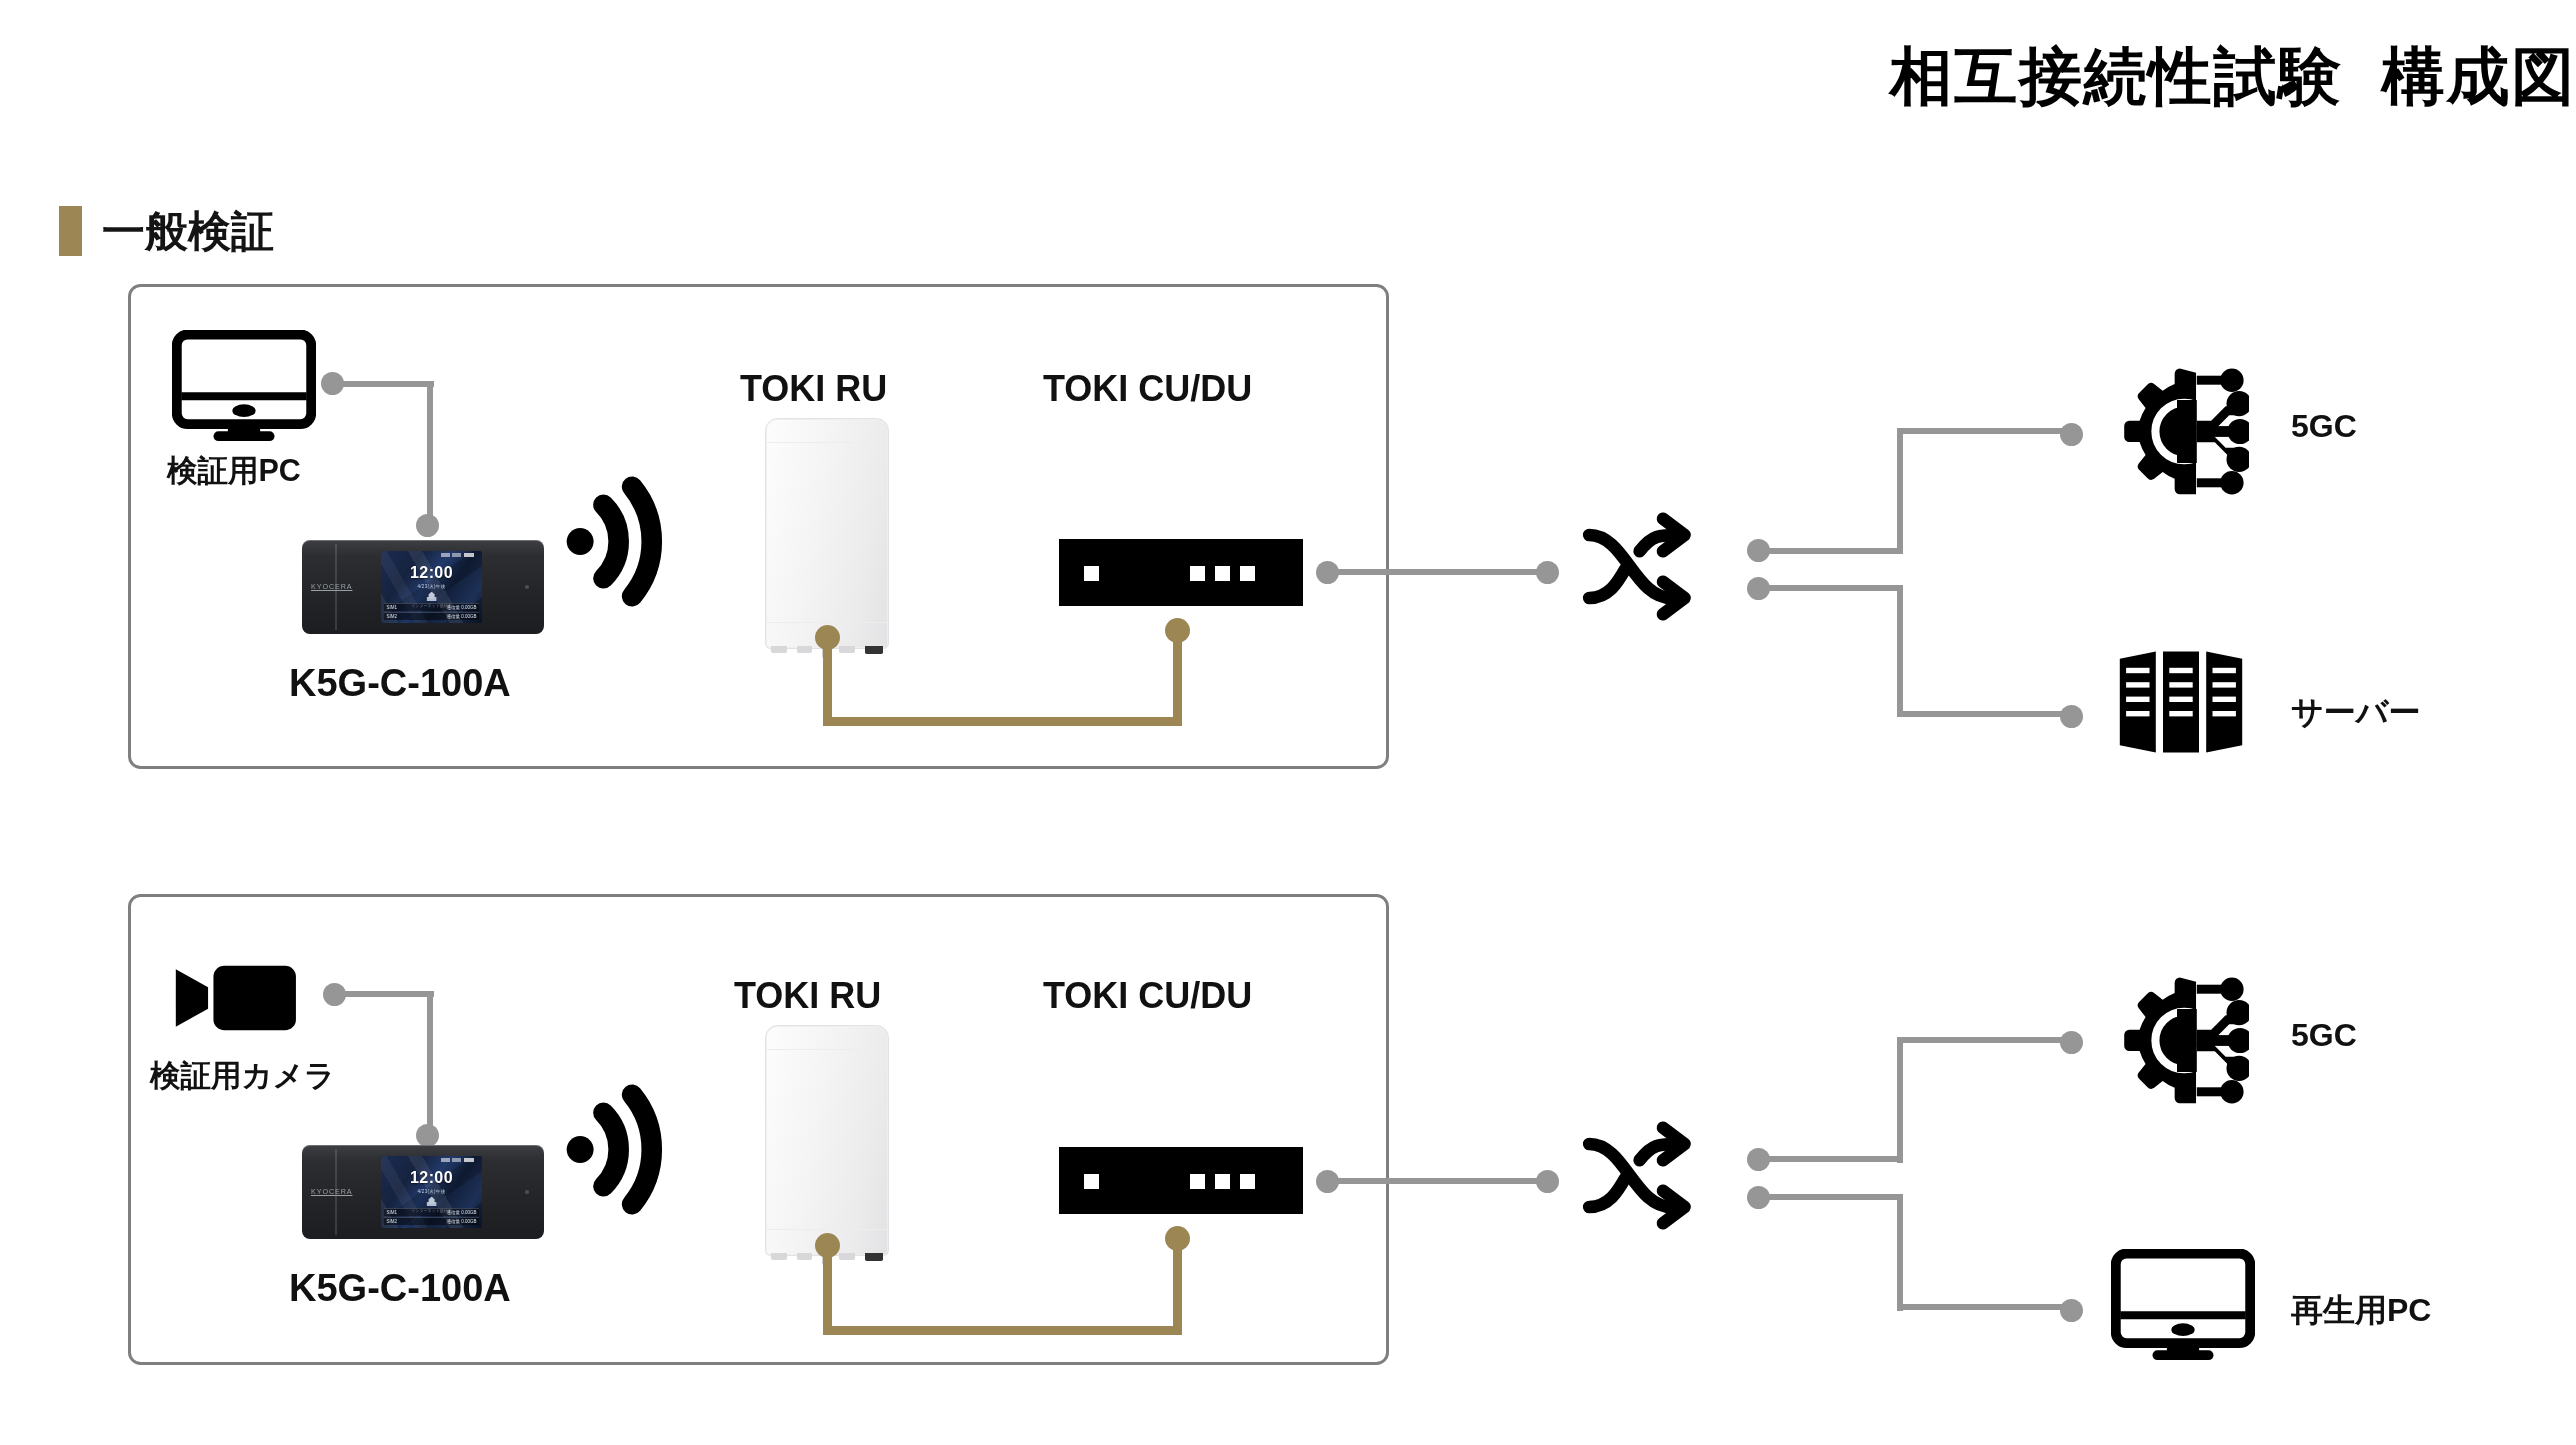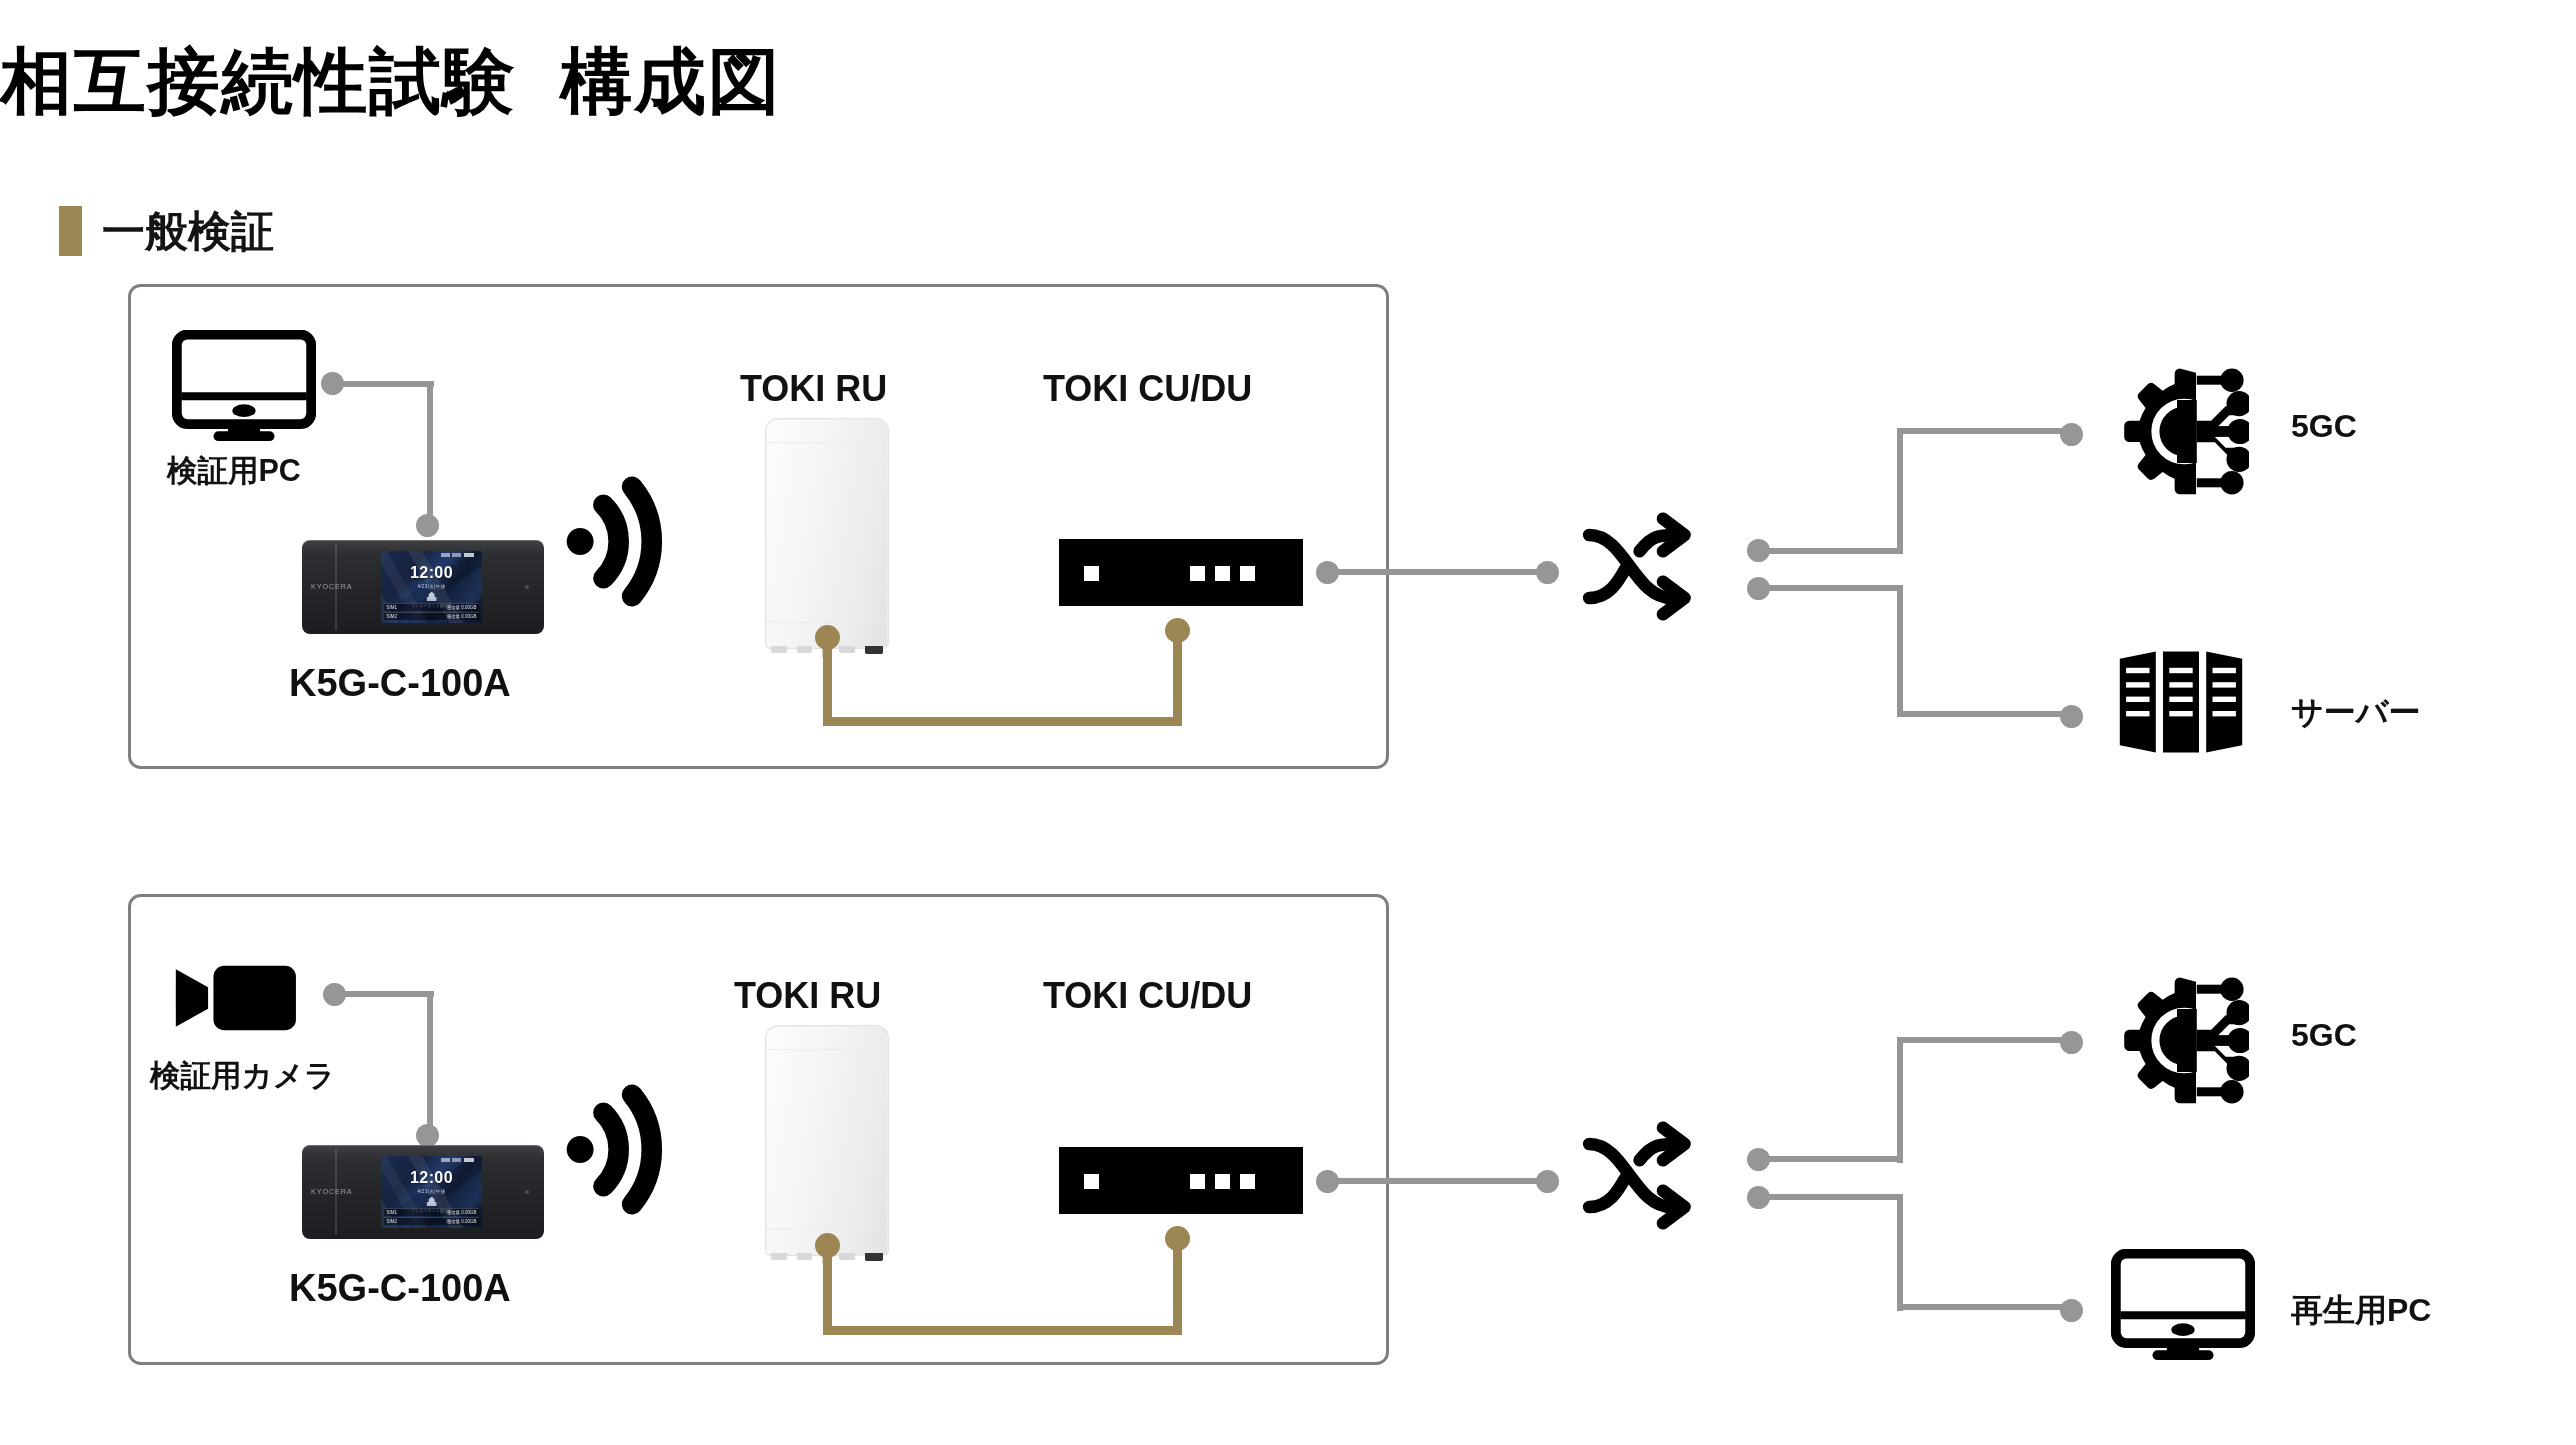--- a/index.html
+++ b/index.html
@@ -18,22 +18,22 @@
     background: #ffffff;
     overflow: hidden;
   }
 
   
   .page-title {
     position: absolute;
     left: 0;
     top: 34px;
     width: 2576px;
-    text-align: left;
-    font-size: 72px;
+    text-align: right;
+    font-size: 63px;
     font-weight: bold;
     letter-spacing: 1.8px;
     color: #000;
     white-space: pre;
   }
 
   
   .section-head {
     position: absolute;
     display: flex;
@@ -145,20 +145,21 @@
     background: rgba(255,255,255,.13);
   }
   .router-brand {
     position: absolute;
     left: 9px;
     top: 42px;
     font-size: 7.2px;
     letter-spacing: 0.9px;
     color: #9aa0a6;
     font-family: "Liberation Sans", sans-serif;
+    text-decoration: underline;
   }
   .router-screen {
     position: absolute;
     left: 79px; top: 10.8px;
     width: 101px; height: 72px;
     background: #0c1120;
     border-radius: 2.7px;
     overflow: hidden;
   }
   .rs-wall {

